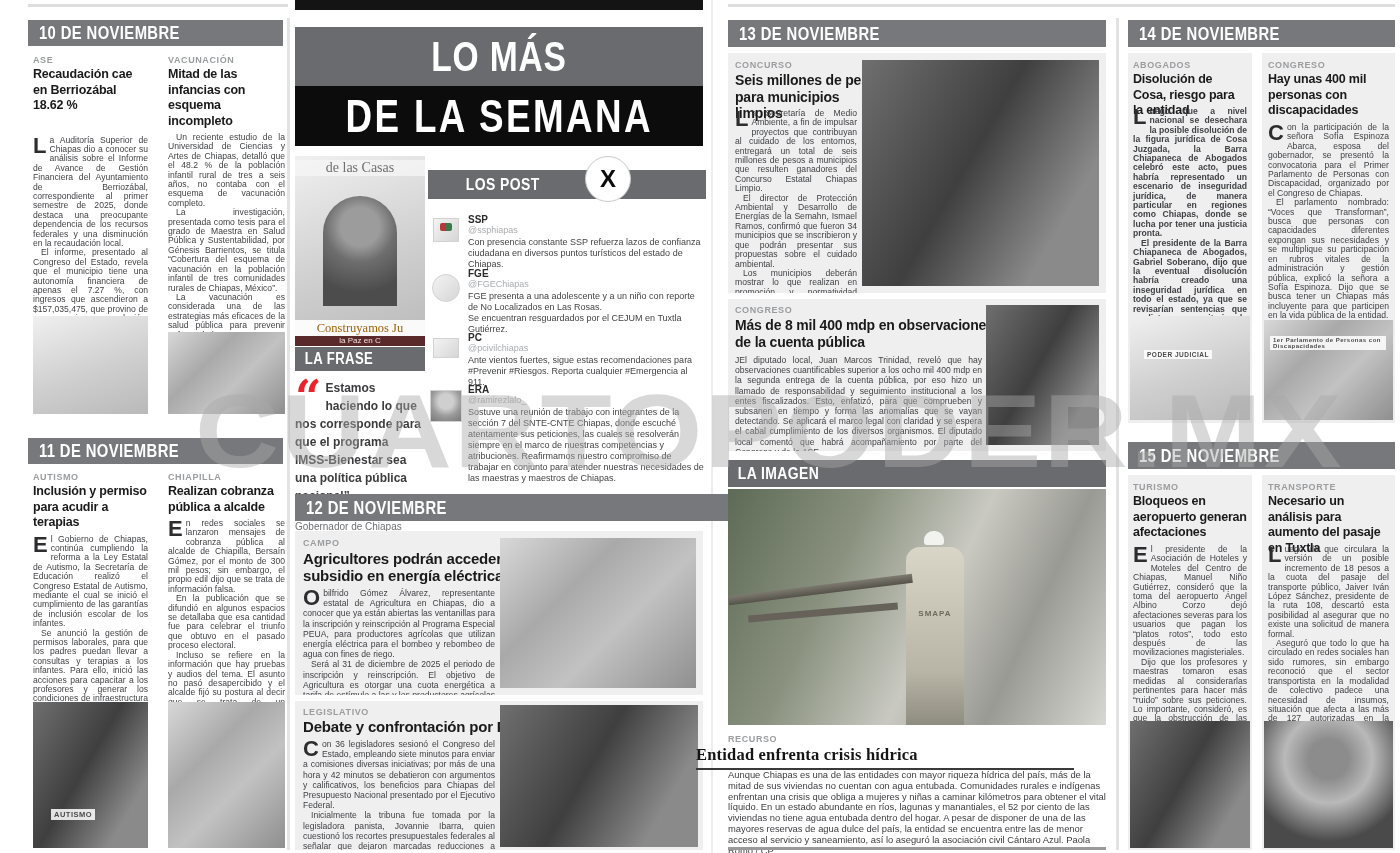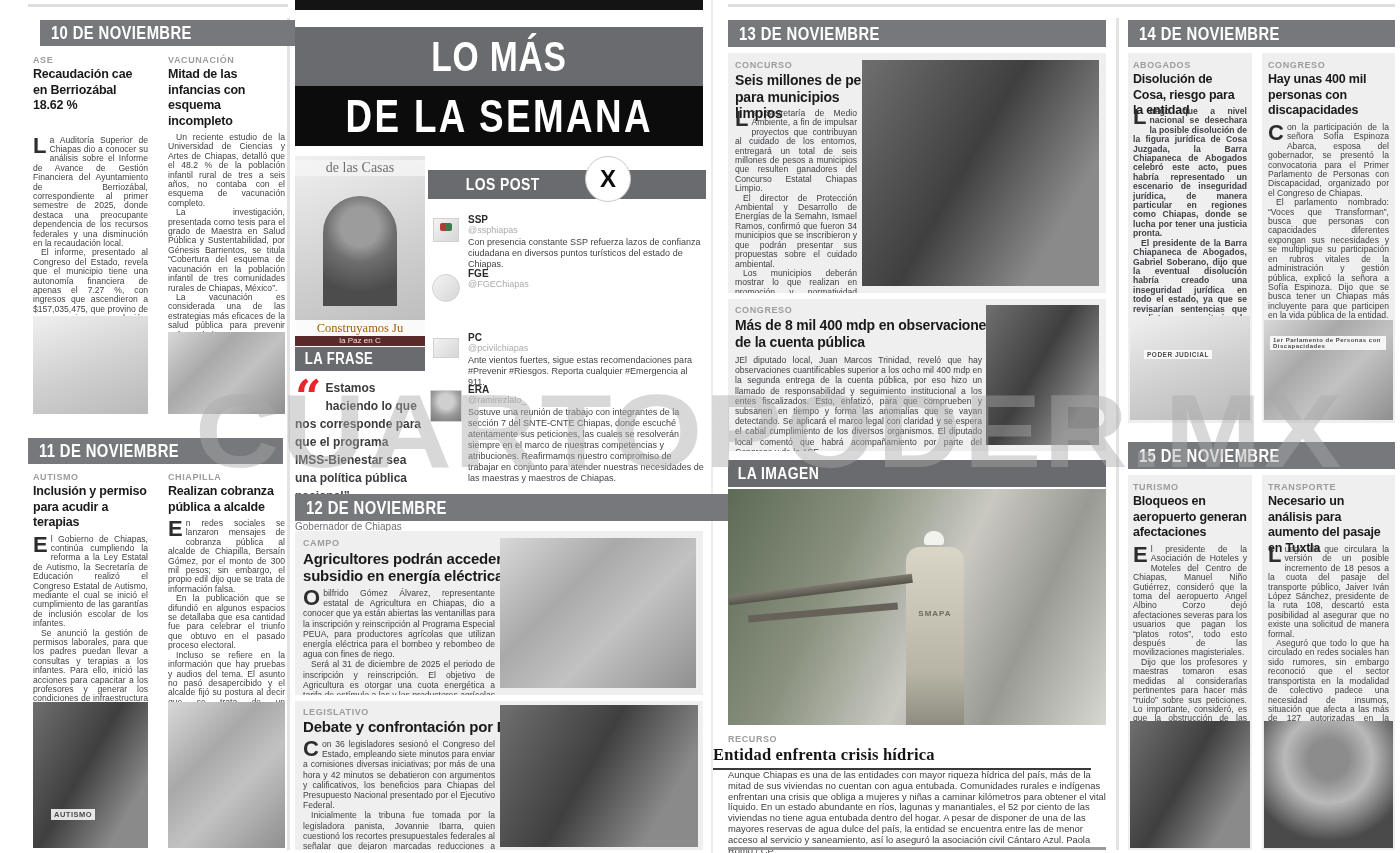--- a/index.html
+++ b/index.html
@@ -62,21 +62,21 @@
 
 <div class="page">
 
   <div class="abs hairline" style="left:28px;top:4px;width:260px;height:3px;"></div>
   <div class="abs hairline" style="left:728px;top:4px;width:667px;height:3px;"></div>
 
   <div class="abs vdiv" style="left:287px;top:18px;width:3px;height:832px;"></div>
   <div class="abs vdiv" style="left:711px;top:0;width:2px;height:853px;background:#ededed;"></div>
   <div class="abs vdiv" style="left:1116px;top:18px;width:3px;height:832px;"></div>
 
-  <div class="abs datebar" style="left:28px;top:20px;width:255px;height:26px;margin-left:12px;">
+  <div class="abs datebar" style="left:28px;top:20px;width:255px;height:26px;">
     <span class="cond">10 DE NOVIEMBRE</span>
   </div>
 
   <div class="abs" style="left:33px;top:55px;width:115px;">
     <div class="kick">ASE</div>
     <div class="hl hl13" style="margin-top:2px;">Recaudación cae en Berriozábal 18.62 %</div>
     <div class="b" style="margin-top:22px;">
       <p class="dc" style="margin:0;">La Auditoría Superior de Chiapas dio a conocer su análisis sobre el Informe de Avance de Gestión Financiera del Ayuntamiento de Berriozábal, correspondiente al primer semestre de 2025, donde destaca una preocupante dependencia de los recursos federales y una disminución en la recaudación local.</p>
       <p class="ind">El informe, presentado al Congreso del Estado, revela que el municipio tiene una autonomía financiera de apenas el 7.27 %, con ingresos que ascendieron a $157,035,475, que provino de su propia recaudación: impuestos, derechos, productos y aprovechamientos.</p>
     </div>
@@ -149,20 +149,22 @@
   <div class="abs" style="left:468px;top:214px;width:236px;">
     <div class="postname">SSP</div>
     <div class="posthandle">@ssphiapas</div>
     <div class="posttext">Con presencia constante SSP refuerza lazos de confianza ciudadana en diversos puntos turísticos del estado de Chiapas.</div>
   </div>
 
   <div class="abs avatar round" style="left:432px;top:274px;width:26px;height:26px;"></div>
   <div class="abs" style="left:468px;top:268px;width:236px;">
     <div class="postname">FGE</div>
     <div class="posthandle">@FGEChiapas</div>
+    <div class="posttext">FGE presenta a una adolescente y a un niño con reporte de No Localizados en Las Rosas.
+Se encuentran resguardados por el CEJUM en Tuxtla Gutiérrez.</div>
   </div>
 
   <div class="abs avatar" style="left:433px;top:338px;width:24px;height:18px;"></div>
   <div class="abs" style="left:468px;top:332px;width:236px;">
     <div class="postname">PC</div>
     <div class="posthandle">@pcivilchiapas</div>
     <div class="posttext">Ante vientos fuertes, sigue estas recomendaciones para #Prevenir #Riesgos. Reporta cualquier #Emergencia al 911.</div>
   </div>
 
   <div class="abs avatar" style="left:430px;top:390px;width:30px;height:30px;background:radial-gradient(circle at 50% 35%,#cfcfcf 0 30%,#9a9a9a 60%,#787878);"></div>
@@ -236,21 +238,21 @@
   <div class="abs photo" style="left:728px;top:489px;width:378px;height:236px;background:linear-gradient(115deg,#5d6a56 0%,#8a927f 30%,#c9c9c2 55%,#9a9a94 75%,#d8d8d2 100%);">
     <div style="position:absolute;left:196px;top:42px;width:20px;height:14px;border-radius:9px 9px 3px 3px;background:#f2f2ee;"></div>
     <div style="position:absolute;left:178px;top:58px;width:58px;height:178px;border-radius:14px 14px 0 0;background:linear-gradient(180deg,#d9d6c8,#b8b5a6 70%,#8f8d81);">
       <span style="display:block;margin-top:62px;text-align:center;font-size:8px;font-weight:bold;color:#6e6a5c;letter-spacing:1px;">SMAPA</span>
     </div>
     <div style="position:absolute;left:0;top:96px;width:185px;height:9px;background:linear-gradient(180deg,#7e7a70,#55524a);transform:rotate(-7deg);"></div>
     <div style="position:absolute;left:20px;top:120px;width:150px;height:7px;background:#66625a;transform:rotate(-5deg);"></div>
   </div>
 
   <div class="abs kick" style="left:728px;top:734px;">RECURSO</div>
-  <div class="abs serifhl" style="left:713px;top:745px;width:378px;">Entidad enfrenta crisis hídrica</div>
+  <div class="abs serifhl" style="left:696px;top:745px;width:378px;">Entidad enfrenta crisis hídrica</div>
   <div class="abs recbody" style="left:728px;top:770px;width:378px;">Aunque Chiapas es una de las entidades con mayor riqueza hídrica del país, más de la mitad de sus viviendas no cuentan con agua entubada. Comunidades rurales e indígenas enfrentan una crisis que obliga a mujeres y niñas a caminar kilómetros para obtener el vital líquido. En un estado abundante en ríos, lagunas y manantiales, el 52 por ciento de las viviendas no tiene agua entubada dentro del hogar. A pesar de disponer de una de las mayores reservas de agua dulce del país, la entidad se encuentra entre las de menor acceso al servicio y saneamiento, así lo aseguró la asociación civil Cántaro Azul.  Paola Romo / CP</div>
   <div class="abs" style="left:728px;top:847px;width:378px;height:3px;background:#9a9a9a;"></div>
 
   <div class="abs datebar" style="left:1128px;top:20px;width:267px;height:27px;">
     <span class="cond" style="line-height:27px;">14 DE NOVIEMBRE</span>
   </div>
 
   <div class="abs card" style="left:1128px;top:53px;width:124px;height:370px;">
     <div class="abs kick" style="left:5px;top:7px;">ABOGADOS</div>
     <div class="abs hl hl13" style="left:5px;top:19px;width:114px;">Disolución de Cosa, riesgo para la entidad</div>

